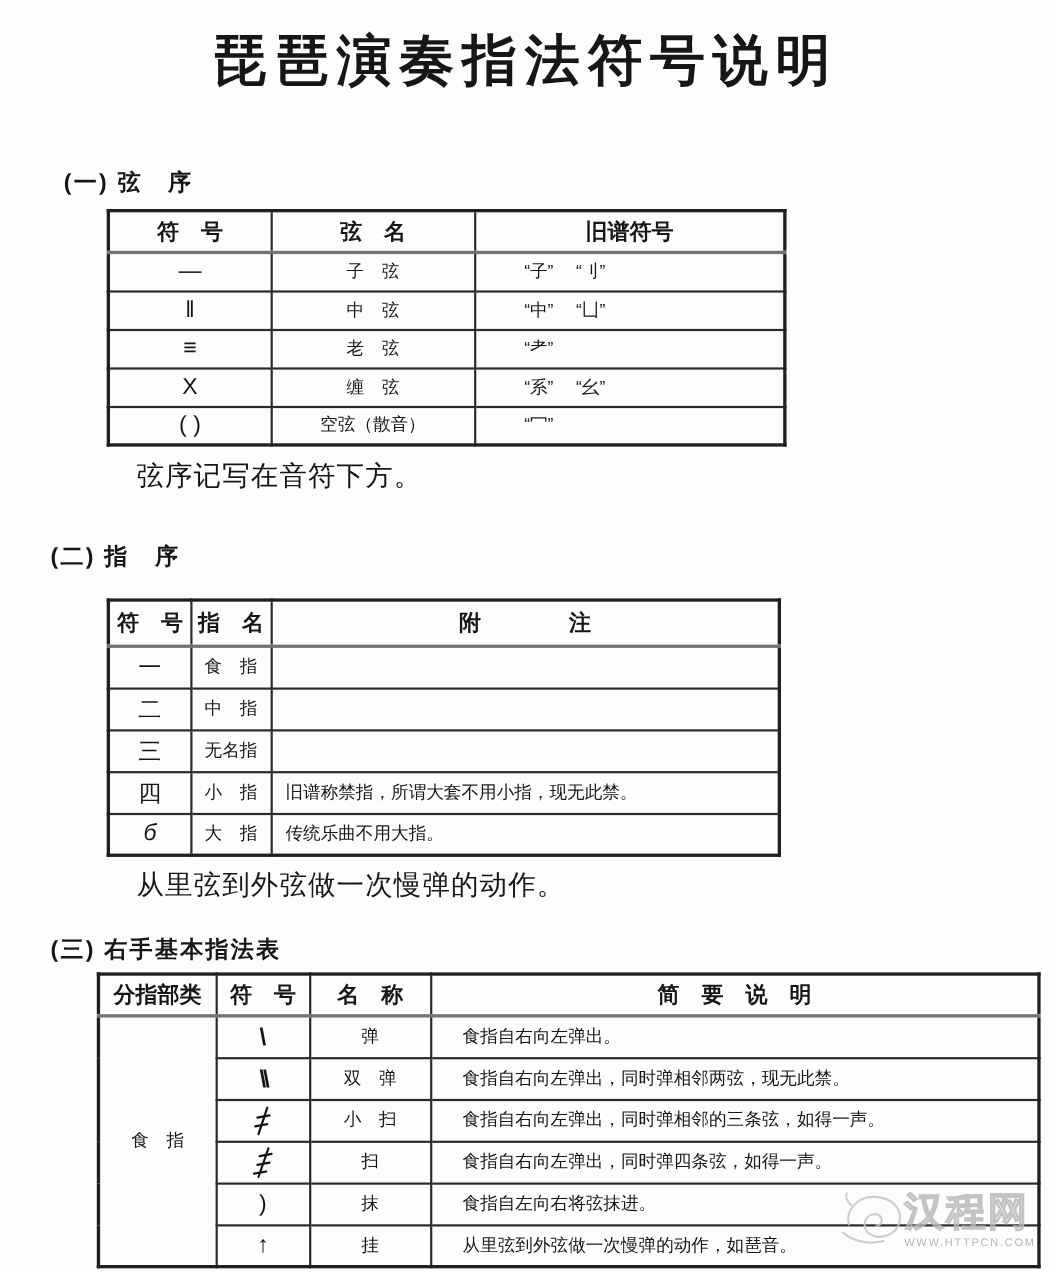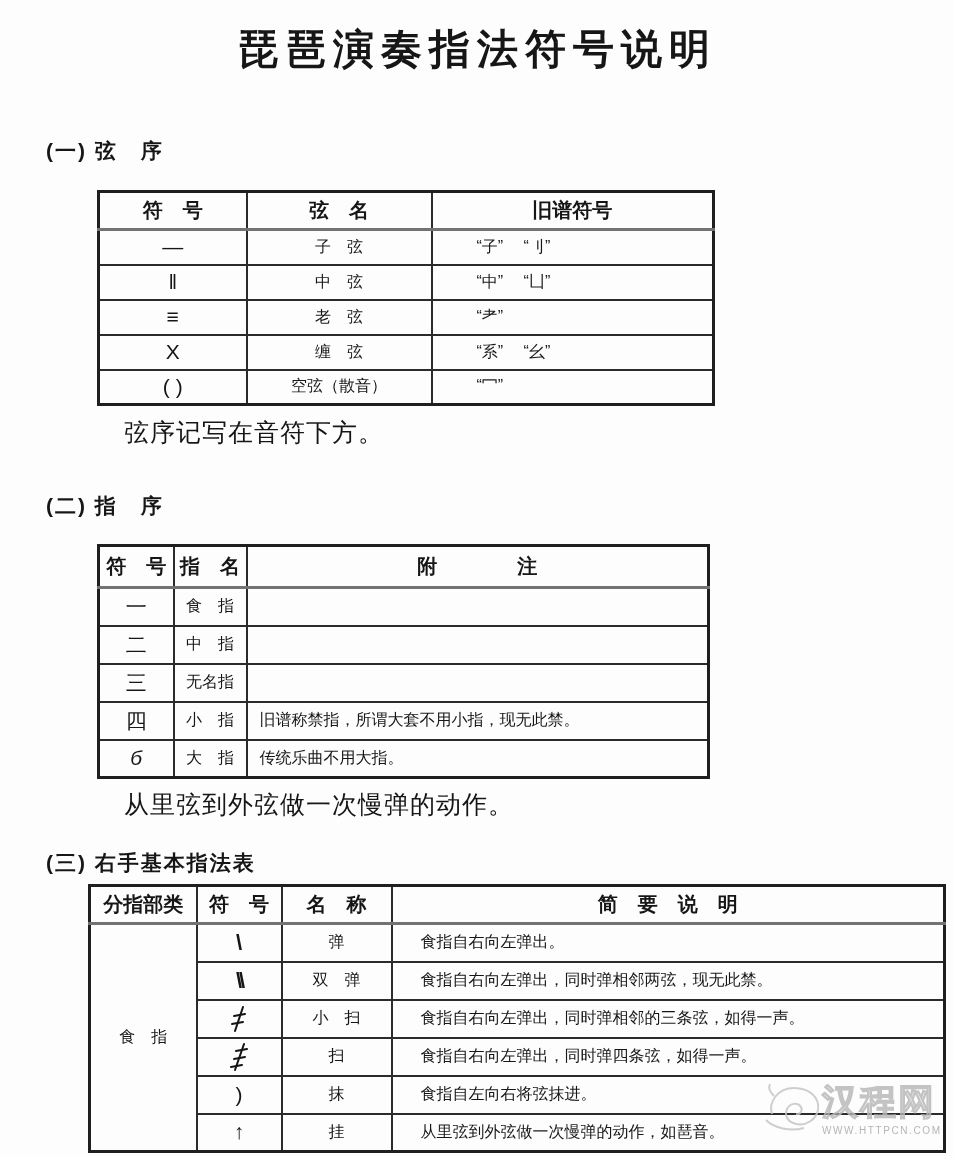--- a/index.html
+++ b/index.html
@@ -7,27 +7,27 @@
     position:relative;
     width:954px; height:1156px;
     background:#fdfdfd;
     font-family:"Liberation Sans","DejaVu Sans",sans-serif;
     color:#161616;
     overflow:hidden;
   }
   .title {
     position:absolute; top:22px; left:0; width:100%;
     text-align:center;
-    font-size:41px; font-weight:bold; letter-spacing:7px;
+    font-size:50px; font-weight:bold; letter-spacing:7px;
   }
   .sec-h {
     position:absolute; left:46px;
     font-size:21px; font-weight:bold; letter-spacing:2px;
   }
-  #sec1-h { top:137px; }
+  #sec1-h { top:152px;margin-left:12px; }
   #sec2-h { top:492px; }
   #sec3-h { top:849px; }
   .note {
     position:absolute; left:124px;
     font-size:25px; letter-spacing:1px;
   }
   #note1 { top:416px; }
   #note2 { top:788px; }
   table {
     position:absolute;

